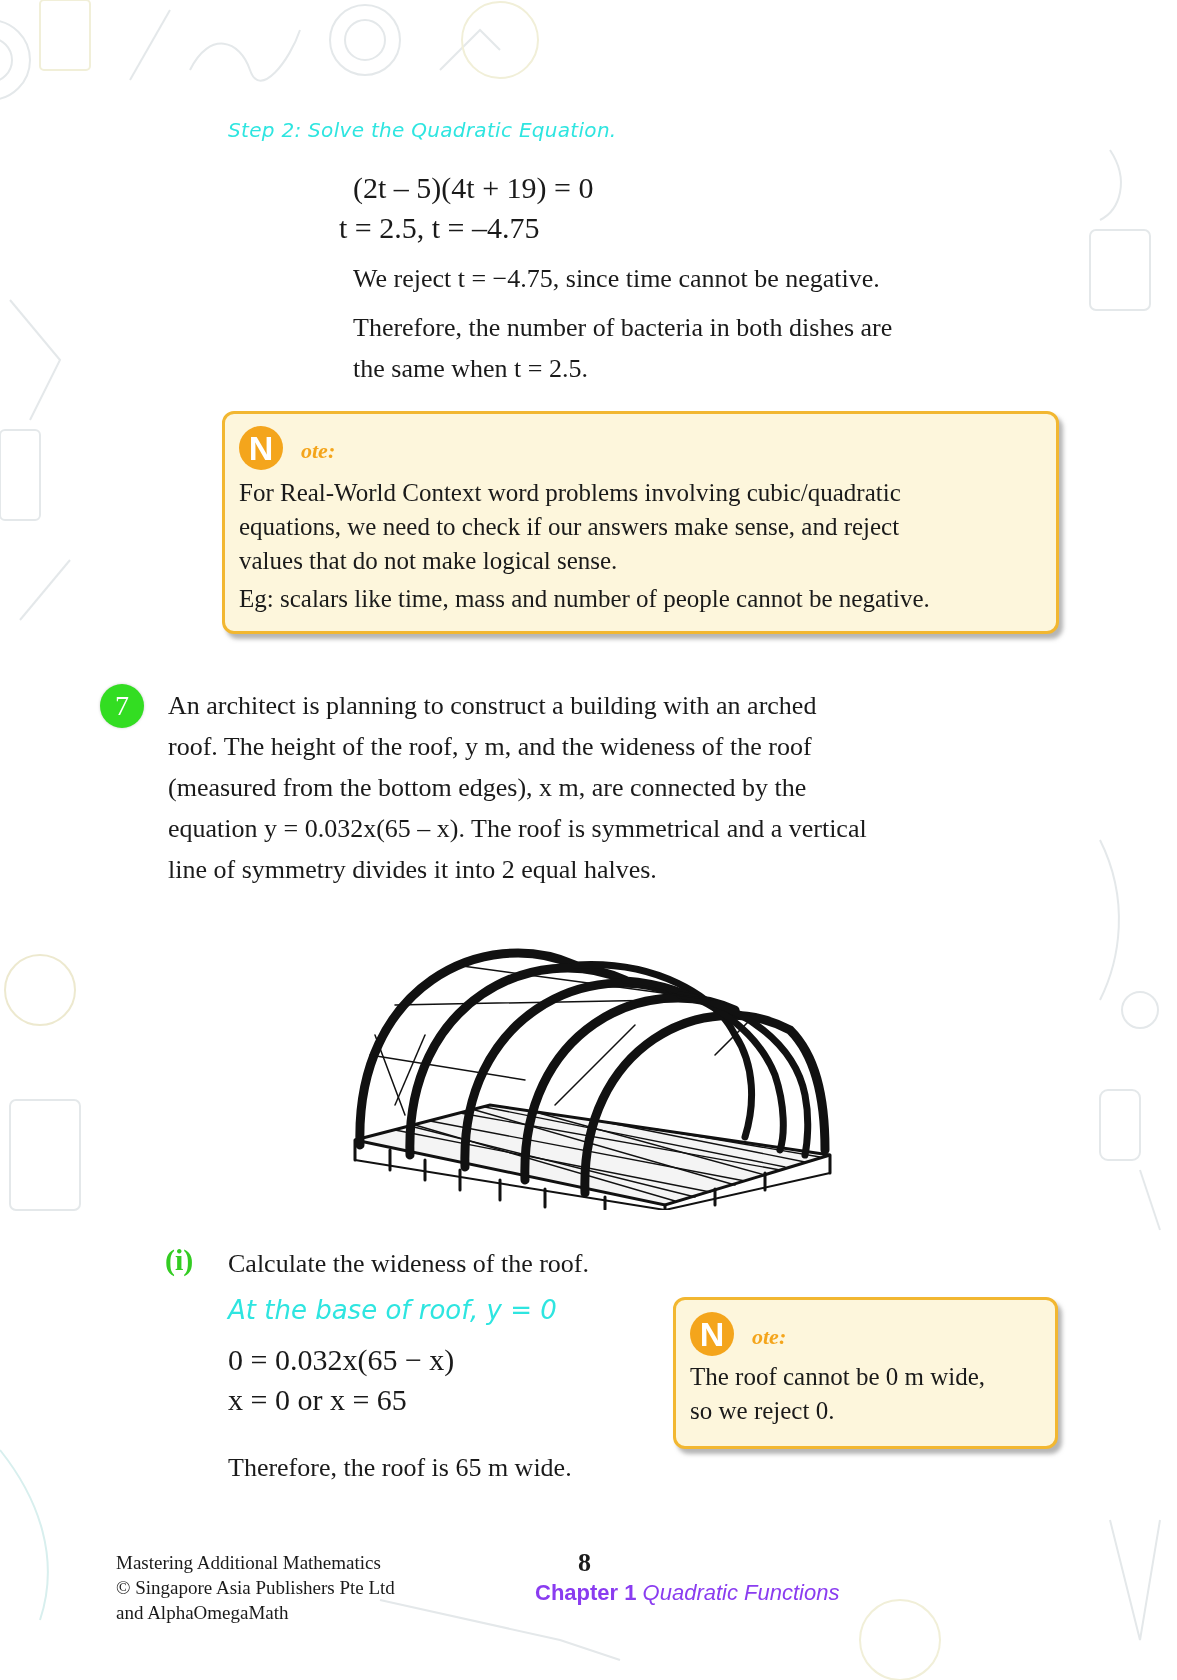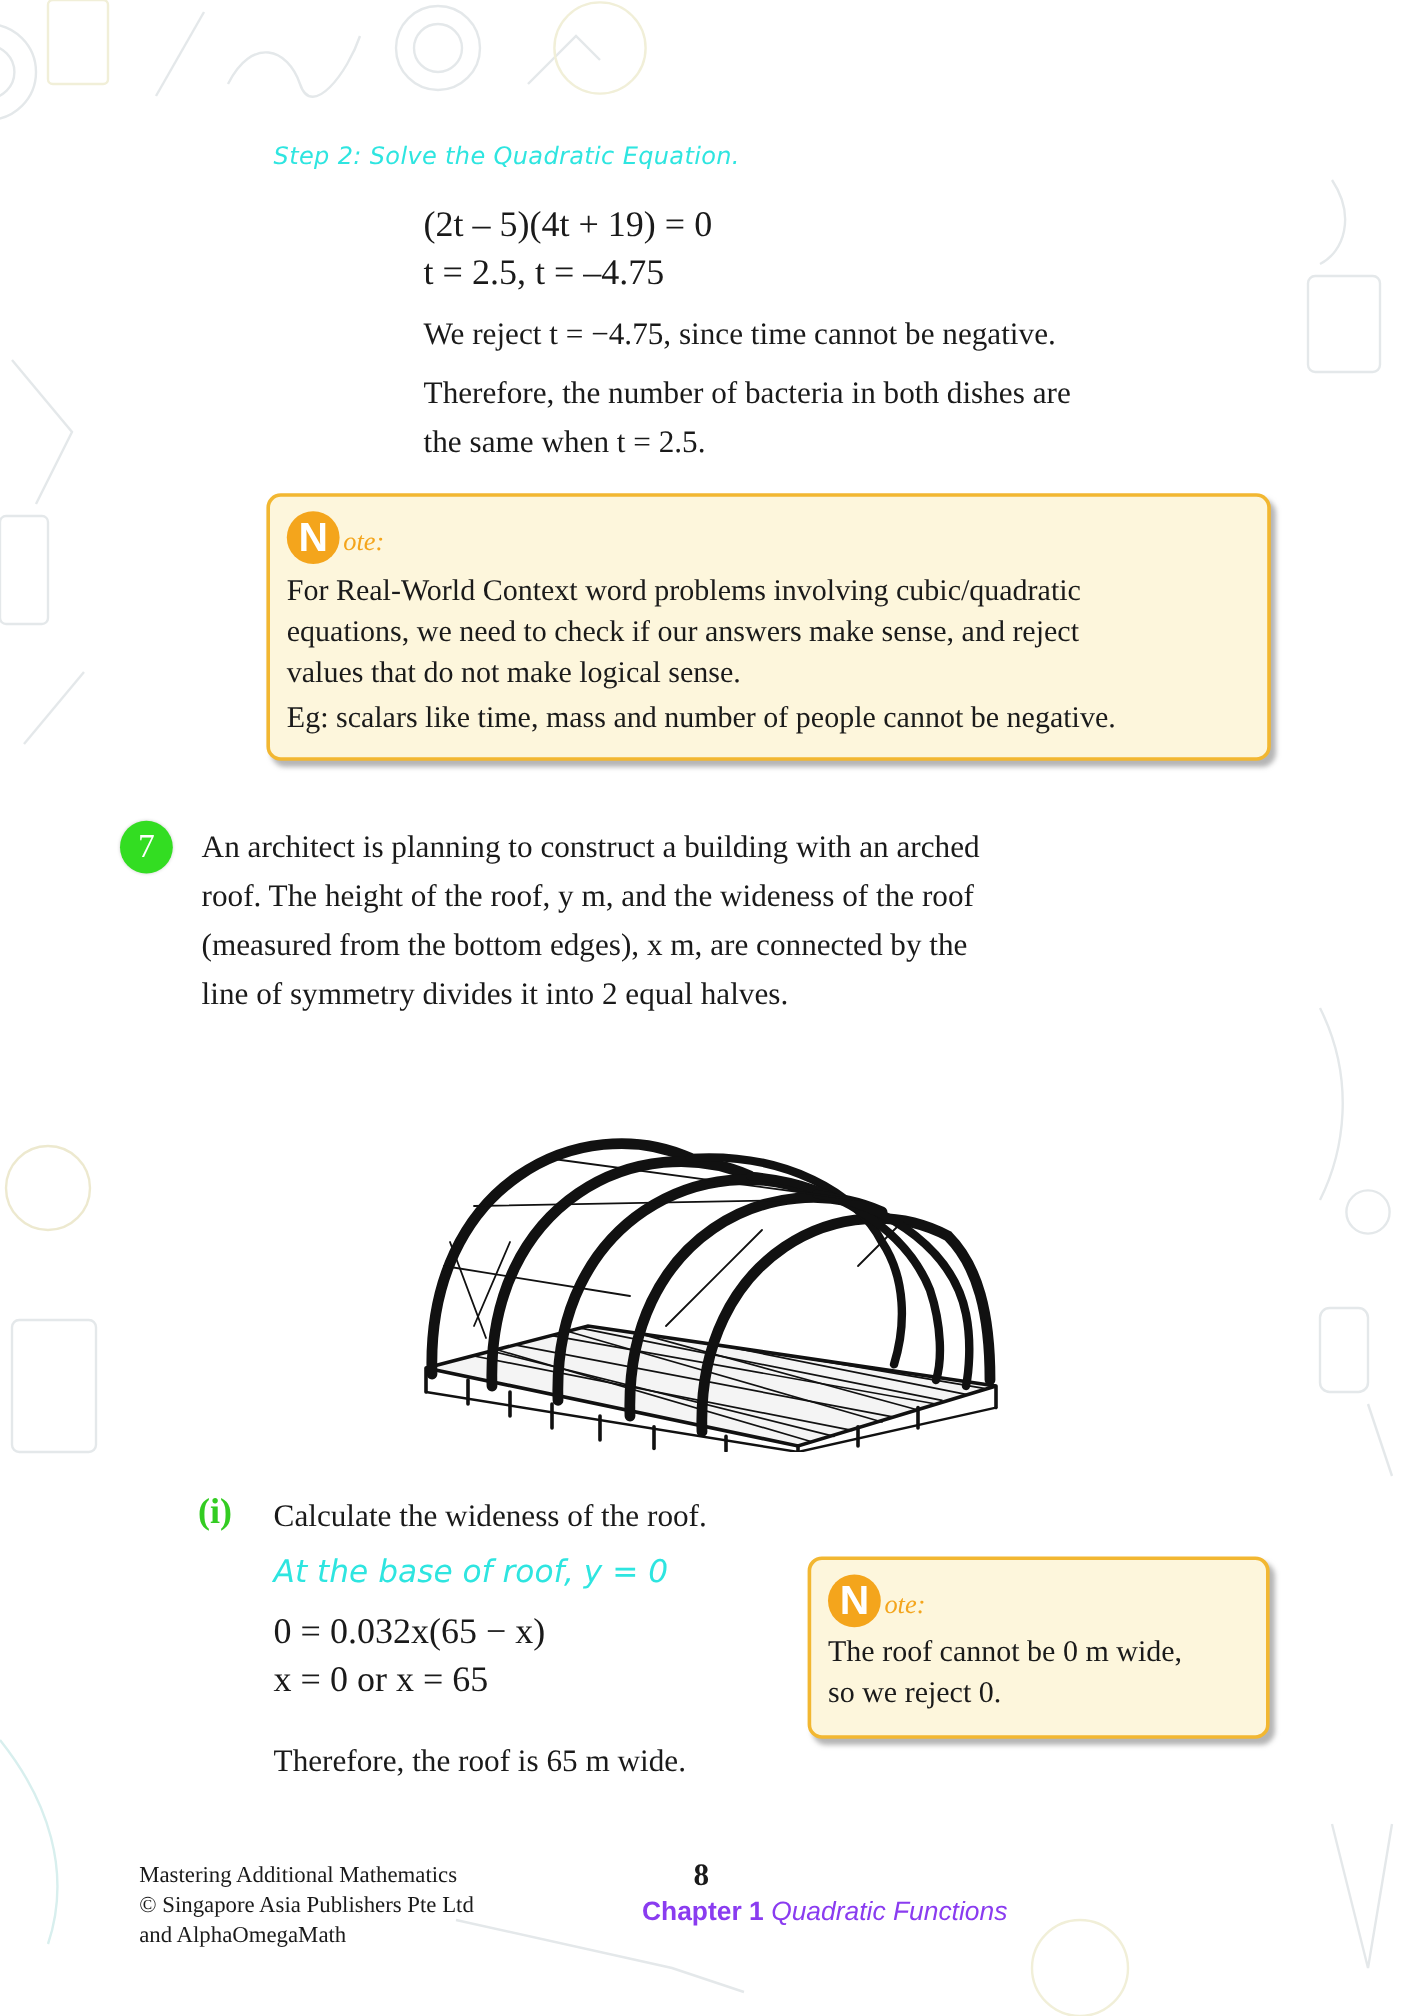--- a/index.html
+++ b/index.html
@@ -29,22 +29,22 @@
       box-sizing: border-box;
     }
     .note-head { display: flex; align-items: center; }
     .n-badge {
       width: 44px; height: 44px; border-radius: 50%;
       background: #f4a51c; color: #fff;
       font-family: "Liberation Sans", sans-serif; font-weight: bold;
       font-size: 34px; display: flex; align-items: center; justify-content: center;
     }
     .note-word {
-      font-style: italic; font-weight: normal; color: #f4a51c;
-      font-size: 22px; margin-left: 3px; margin-top: 6px;
+      font-style: italic; font-weight: bold; color: #f4a51c;
+      font-size: 22px; margin-left: 18px; margin-top: 6px;
     }
     .note-text { font-size: 25px; line-height: 34px; color: #1a1a1a; }
 
     .q-badge {
       width: 44px; height: 44px; border-radius: 50%;
       background: #33dd22; color: #fff;
       font-family: "Liberation Serif", serif; font-size: 28px;
       display: flex; align-items: center; justify-content: center;
       box-shadow: 0 0 3px rgba(0,0,0,0.2);
     }
@@ -86,41 +86,42 @@
     <path d="M1140 1170 L1160 1230"></path>
     <path d="M1110 1520 L1140 1640 L1160 1520"></path>
     <path d="M380 1600 L560 1640 L620 1660"></path>
     <circle cx="900" cy="1640" r="40" stroke="#f1efd8"></circle>
     <path d="M0 1450 C40 1500 60 1560 40 1620" stroke="#d8efee"></path>
   </g>
 </svg>
 
 <div class="abs step-heading">Step 2: Solve the Quadratic Equation.</div>
 <div class="abs math-line" style="left:353px; top:168px;">(2t – 5)(4t + 19) = 0</div>
-<div class="abs math-line" style="left:353px; top:208px;">t = 2.5, t = –4.75</div>
+<div class="abs math-line" style="left:339px; top:208px;">t = 2.5, t = –4.75</div>
 <div class="abs para" style="left:353px; top:258px;">We reject t = −4.75, since time cannot be negative.</div>
 <div class="abs para" style="left:353px; top:307px;">Therefore, the number of bacteria in both dishes are</div>
 <div class="abs para" style="left:353px; top:348px;">the same when t = 2.5.</div>
 
 <div class="abs note-box" style="left:222px; top:411px; width:837px; height:223px; padding:12px 14px 0 14px;">
   <div class="note-head">
     <div class="n-badge">N</div>
     <span class="note-word">ote:</span>
   </div>
   <div class="note-text" style="margin-top:6px;">For Real-World Context word problems involving cubic/quadratic</div>
   <div class="note-text">equations, we need to check if our answers make sense, and reject</div>
   <div class="note-text">values that do not make logical sense.</div>
   <div class="note-text" style="margin-top:4px;">Eg: scalars like time, mass and number of people cannot be negative.</div>
 </div>
 
 <div class="abs q-badge" style="left:100px; top:684px;">7</div>
 <div class="abs" style="left:168px; top:685px; width:892px;">
   <div class="para justify">An architect is planning to construct a building with an arched</div>
   <div class="para justify">roof. The height of the roof, y m, and the wideness of the roof</div>
   <div class="para justify">(measured from the bottom edges), x m, are connected by the</div>
+  <div class="para justify">equation y = 0.032x(65 – x). The roof is symmetrical and a vertical</div>
   <div class="para">line of symmetry divides it into 2 equal halves.</div>
 </div>
 
 <svg class="abs" style="left:335px; top:905px;" width="510" height="305" viewBox="0 0 510 305">
   <g fill="none" stroke="#111" stroke-linecap="round">
 
     <path d="M20 235 L155 200 L495 250 L330 300 Z" stroke-width="3" fill="#f4f4f4"></path>
     <g stroke-width="1.4">
       <path d="M60 225 L375 287"></path>
         <path d="M95 216 L410 276"></path>

